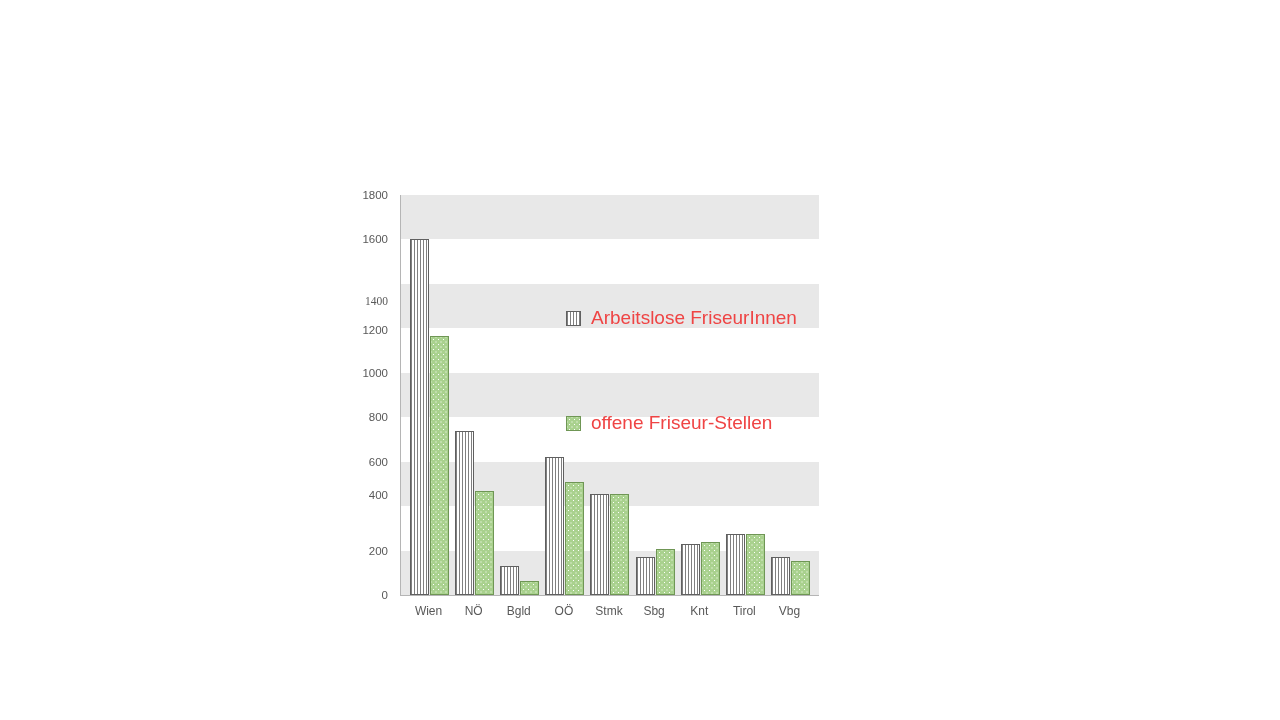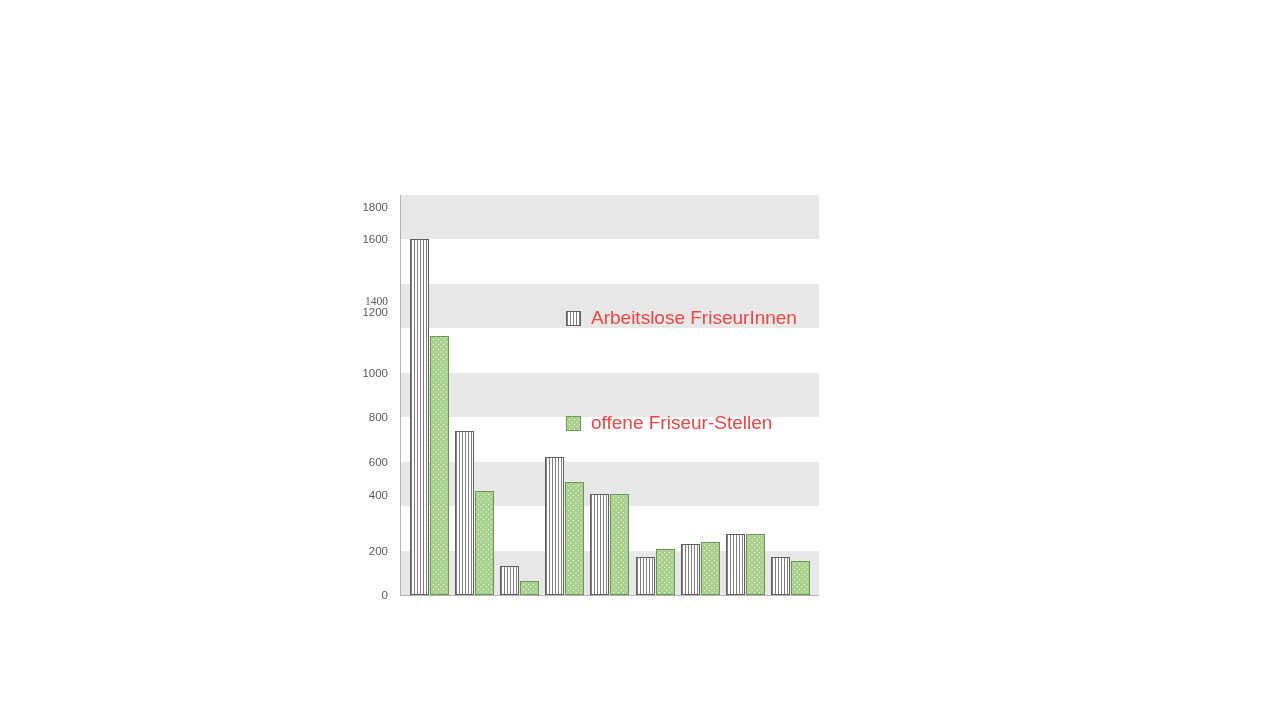--- a/index.html
+++ b/index.html
@@ -181,24 +181,24 @@
 <div id="chart-root">
   <div class="plot-wrap">
 
     <div class="y-axis-labels" id="y-axis-labels">
         <div class="y-tick" style="top: 400px;">0</div>
         <div class="y-tick" style="top: 355.556px;">200</div>
         <div class="y-tick" style="top: 300px; text-align: right;">400</div>
         <div class="y-tick" style="top: 266.667px;">600</div>
         <div class="y-tick" style="top: 222.222px; padding-left: 22px;">800</div>
         <div class="y-tick" style="top: 177.778px;">1000</div>
-        <div class="y-tick" style="top: 117px; margin-left: 20px;">1200</div>
+        <div class="y-tick" style="top: 135px; margin-left: 20px;">1200</div>
         <div class="y-tick" style="top: 106px; font-family: Liberation Serif, serif;">1400</div>
         <div class="y-tick" style="top: 44.4444px;">1600</div>
-        <div class="y-tick" style="top: 12px;">1800</div>
+        <div class="y-tick" style="top: 0px;">1800</div>
       </div>
 
     <div class="plot-area" id="plot-area">
       <div id="bands-layer">
           <div class="band" style="top: 0px; height: 44.4444px;"></div>
           <div class="band" style="top: 88.8889px; height: 44.4444px;"></div>
           <div class="band" style="top: 177.778px; height: 44.4444px;"></div>
           <div class="band" style="top: 266.667px; height: 44.4444px;"></div>
           <div class="band" style="top: 355.556px; height: 44.4444px;"></div>
         </div>
@@ -245,14 +245,25 @@
         <span class="legend-swatch s1"></span>
         <span class="legend-label">Arbeitslose FriseurInnen</span>
       </div>
 
       <div class="legend-entry" id="legend-series-2">
         <span class="legend-swatch s2"></span>
         <span class="legend-label">offene Friseur-Stellen</span>
       </div>
     </div>
 
+    <div class="x-axis-labels" id="x-axis-labels">
+        <div class="x-tick">Wien</div>
+        <div class="x-tick">NÖ</div>
+        <div class="x-tick">Bgld</div>
+        <div class="x-tick">OÖ</div>
+        <div class="x-tick">Stmk</div>
+        <div class="x-tick">Sbg</div>
+        <div class="x-tick">Knt</div>
+        <div class="x-tick">Tirol</div>
+        <div class="x-tick">Vbg</div>
+      </div>
   </div>
 </div>
 
 </body></html>

